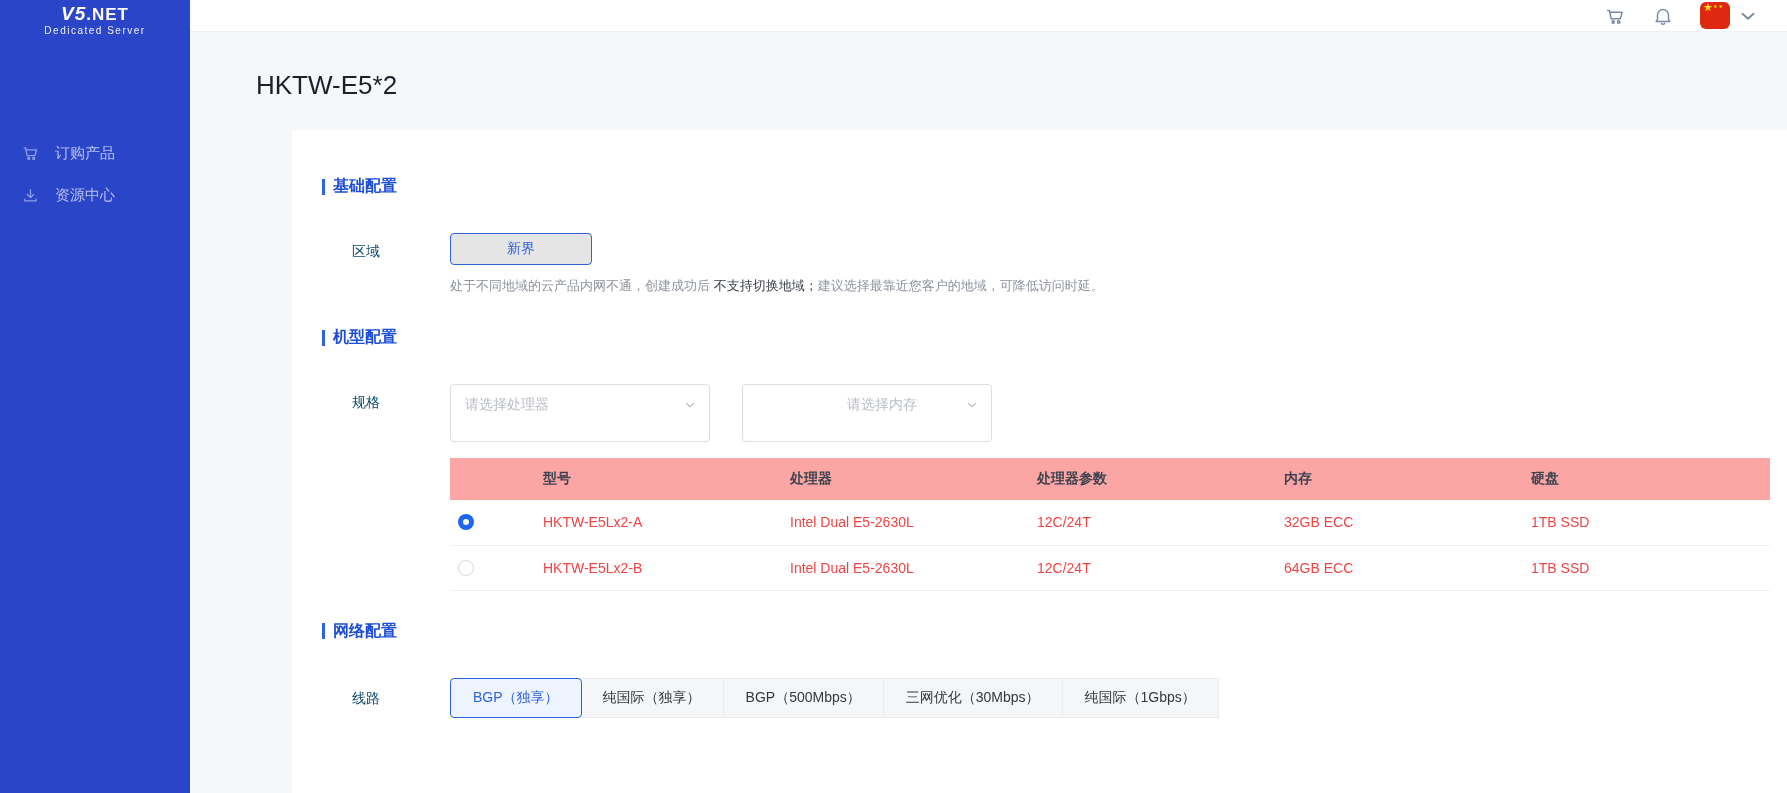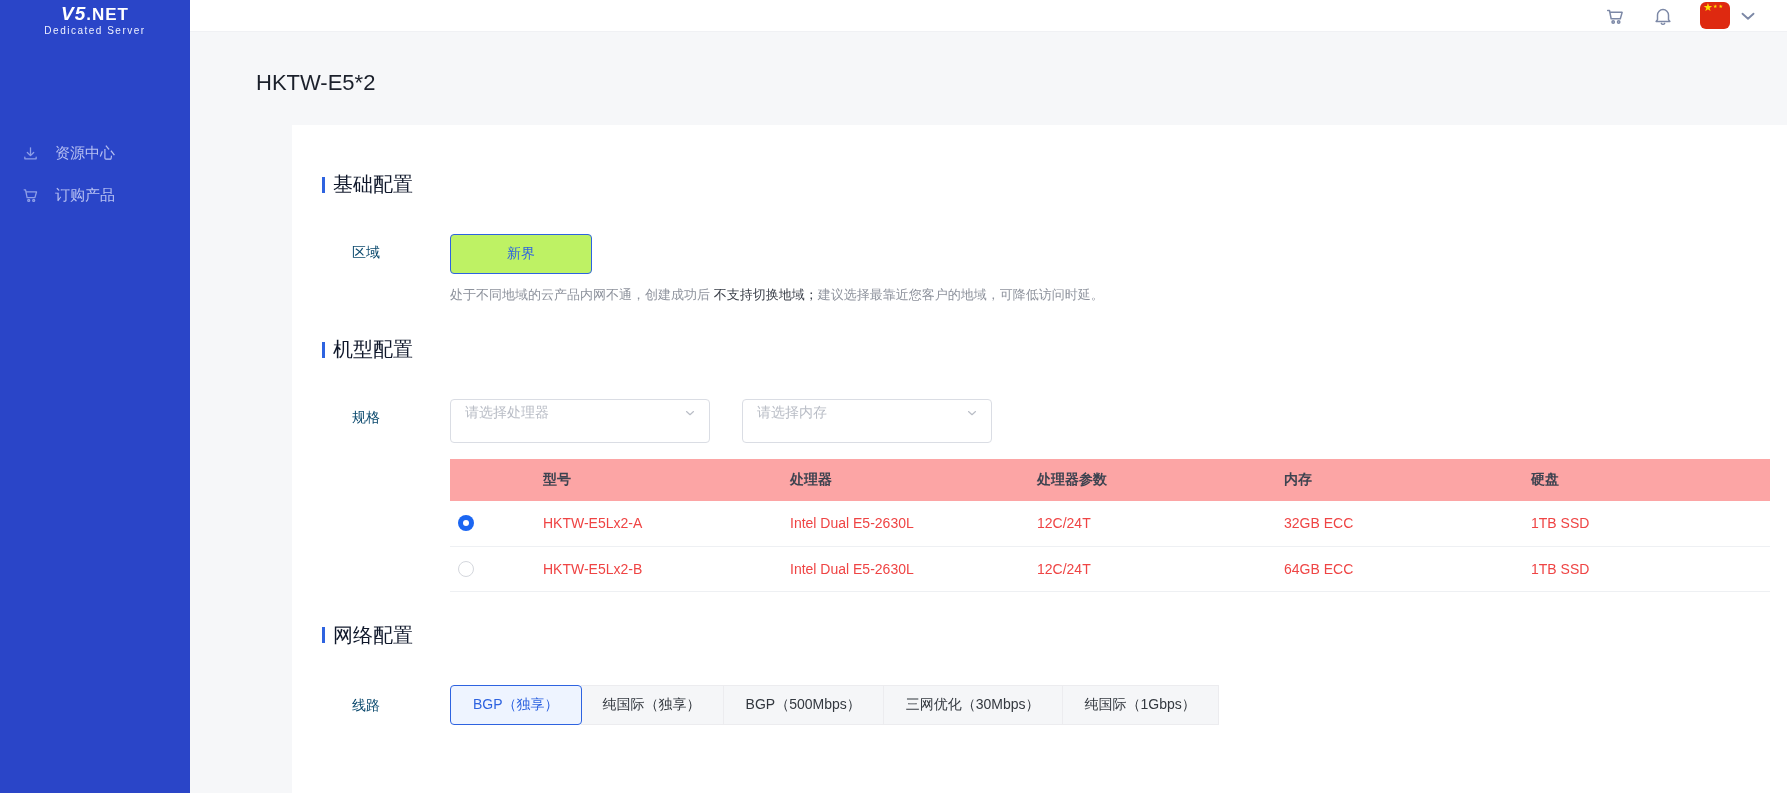--- a/index.html
+++ b/index.html
@@ -37,49 +37,49 @@
   .avatar {
     width:30px; height:27px; background:#de2910; border-radius:6px;
     position:relative; overflow:hidden; cursor:pointer;
   }
   .avatar .star-big { position:absolute; left:3px; top:-1px; color:#ffde00; font-size:11px; }
   .avatar .star-sm { position:absolute; left:13px; top:1px; color:#ffde00; font-size:5px; letter-spacing:1px; }
   .chev { stroke:#9aa3b5; }
 
   
   .main { flex:1; overflow:hidden; padding-left:66px; }
-  .page-title { margin-top:38px; font-size:22px; font-weight:500; color:#1b202b; }
+  .page-title { margin-top:38px; font-size:26px; font-weight:500; color:#1b202b; }
   .card {
     background:#fff; margin-left:36px; margin-top:29px; margin-right:0;
     min-height:700px; padding:46px 20px 40px 30px;
   }
 
   .section-title { display:flex; align-items:center; margin-bottom:36px; }
   .section-bar { width:3px; height:16px; background:#2e63e0; margin-right:8px; }
-  .section-text { font-size:20px; font-weight:400; color:#0f172a; }
+  .section-text { font-size:16px; font-weight:700; color:#1d4ed8; }
 
   .form-row { display:flex; margin-bottom:22px; }
   .form-label { width:128px; padding-left:30px; padding-top:10px; font-size:14px; color:#0c4a6e; flex:0 0 128px; }
   .form-control { flex:1; }
 
   .choice-btn {
     display:inline-flex; align-items:center; justify-content:center;
-    width:142px; height:40px; border:1px solid #2e63e0; border-radius:4px;
-    background:#bef264; color:#2e63e0; font-size:14px; cursor:pointer;
+    width:142px; height:32px; border:1px solid #2e63e0; border-radius:4px;
+    background:#e5e5e5; color:#2e63e0; font-size:14px; cursor:pointer;
   }
   .help { margin-top:12px; font-size:13px; color:#8d929c; }
   .help b { color:#3c414b; font-weight:400; }
 
   .selects { display:flex; gap:32px; }
   .select {
-    width:260px; height:44px; border:1px solid #dadde4; border-radius:4px;
+    width:260px; height:58px; border:1px solid #dadde4; border-radius:4px;
     background:#fff; display:flex; align-items:center; justify-content:space-between;
     padding:0 12px 16px 14px; cursor:pointer;gap:48px;
   }
-  .select.mem { width:250px; }
+  .select.mem { width:250px;justify-content:flex-end; }
   .select .ph { font-size:14px; color:#b9bdc6; }
   .select svg { width:14px; height:14px; stroke:#b9bdc6; }
 
   table.spec { border-collapse:collapse; margin-top:16px; width:1320px; table-layout:fixed; }
   table.spec th, table.spec td { text-align:left; font-weight:400; padding:0 8px; }
   table.spec thead tr { background:#fca5a5; height:42px; }
   table.spec th { font-size:14px; font-weight:600; color:#3d4350; }
   table.spec tbody tr { height:45px; background:#fff; border-bottom:1px solid #eef0f3; cursor:pointer; }
   table.spec td { font-size:14px; color:#ef4444; }
   .col-radio { width:85px; }
@@ -110,33 +110,33 @@
 <body>
 
 <aside class="sidebar">
   <div class="logo">
     <div class="logo-title"><span class="v5">V5</span><span>.NET</span></div>
     <div class="logo-sub">Dedicated Server</div>
   </div>
   <nav class="nav">
     <div class="nav-item">
       <svg viewBox="0 0 24 24" fill="none" stroke-width="1.8" stroke-linecap="round" stroke-linejoin="round">
+          <path d="M3 4h2l2.2 11h11l2.3-8H6"></path>
+          <circle cx="9.5" cy="19" r="1.4"></circle>
+          <circle cx="16.5" cy="19" r="1.4"></circle>
+        </svg>
+      <span>订购产品</span>
+    </div>
+    <div class="nav-item">
+      <svg viewBox="0 0 24 24" fill="none" stroke-width="1.8" stroke-linecap="round" stroke-linejoin="round">
           <path d="M12 4v10"></path>
           <path d="M7.5 10.5 12 15l4.5-4.5"></path>
           <path d="M4 17v2.5h16V17"></path>
         </svg>
       <span>资源中心</span>
-    </div>
-    <div class="nav-item">
-      <svg viewBox="0 0 24 24" fill="none" stroke-width="1.8" stroke-linecap="round" stroke-linejoin="round">
-          <path d="M3 4h2l2.2 11h11l2.3-8H6"></path>
-          <circle cx="9.5" cy="19" r="1.4"></circle>
-          <circle cx="16.5" cy="19" r="1.4"></circle>
-        </svg>
-      <span>订购产品</span>
     </div>
   </nav>
 </aside>
 
 <div class="right">
   <header class="topbar">
     <svg viewBox="0 0 24 24" fill="none" stroke-width="1.6" stroke-linecap="round" stroke-linejoin="round">
         <path d="M4 6h2l1.8 9h10l2-7H7"></path>
         <circle cx="10" cy="18.5" r="1.3"></circle>
         <circle cx="16" cy="18.5" r="1.3"></circle>

